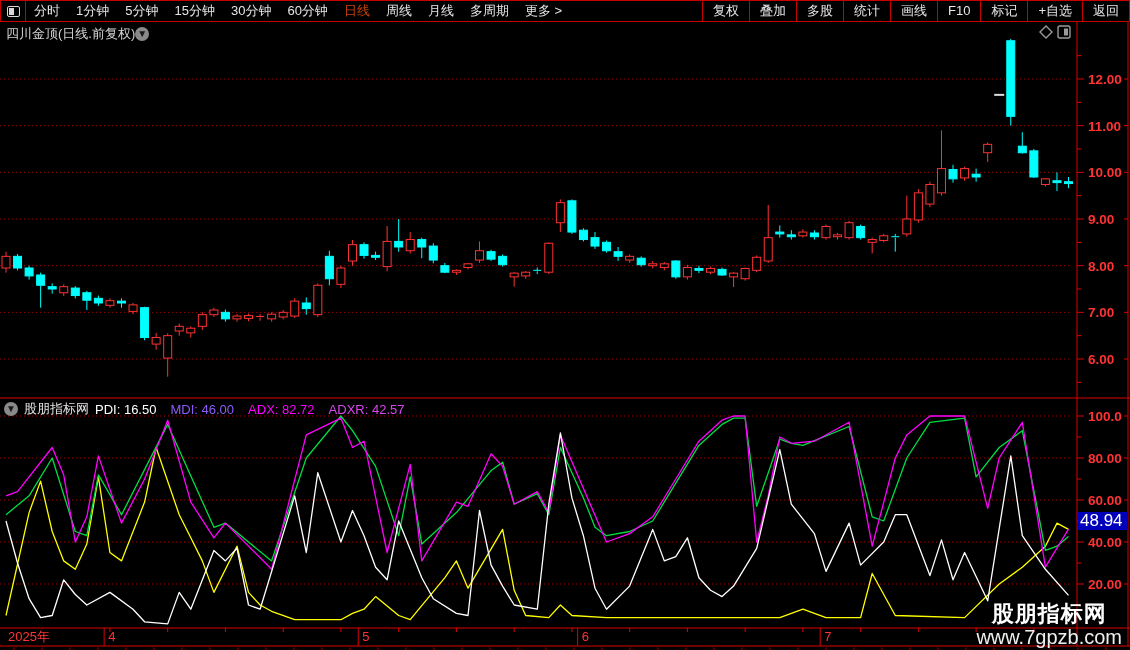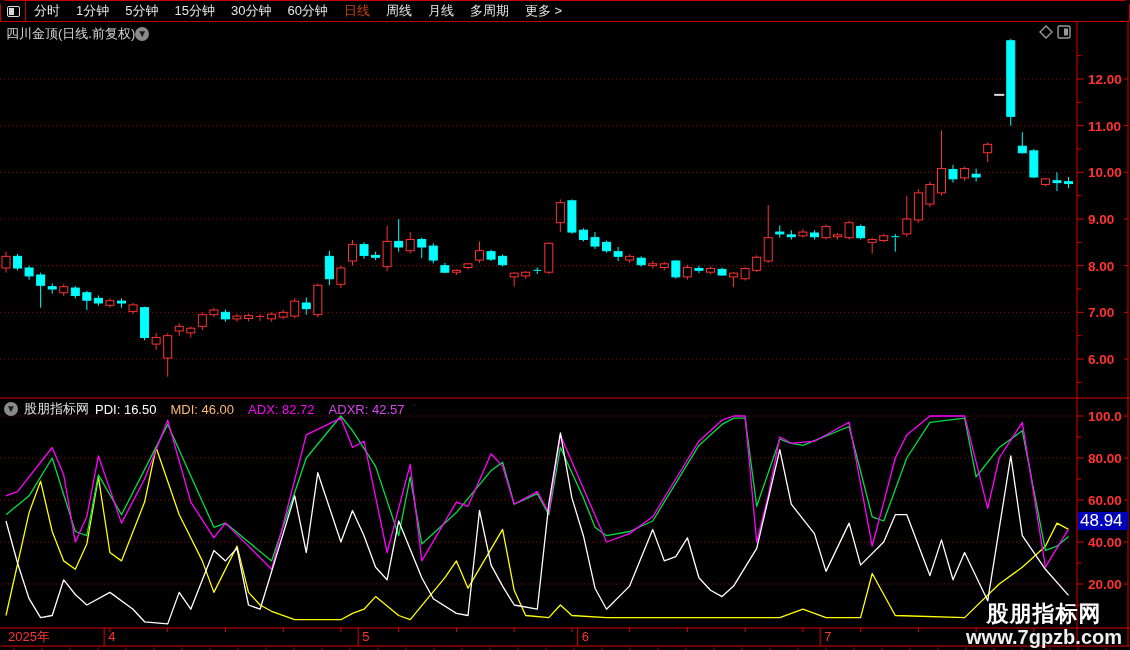--- a/index.html
+++ b/index.html
@@ -1,17 +1,17 @@
 <!DOCTYPE html>
 <html><head>
 <meta charset="utf-8">
 <style>
   html,body{margin:0;padding:0;background:#000;}
   #app{position:relative;width:1130px;height:650px;background:#000;overflow:hidden;
-       font-family:"Liberation Sans","DejaVu Sans",sans-serif;border-radius:6px;}
+       font-family:"Liberation Sans","DejaVu Sans",sans-serif;}
   
   #toolbar{position:absolute;top:0;left:0;width:1130px;height:22px;box-sizing:border-box;
            border:1px solid #c80000;display:flex;align-items:stretch;background:#000;z-index:5;}
   .tb-icon-box{width:24px;border-right:1px solid #c80000;display:flex;align-items:center;justify-content:center;}
   .half-square{width:13px;height:11px;border:1px solid #d8d8d8;border-radius:2px;box-sizing:border-box;position:relative;}
   .half-square .fill-l{position:absolute;left:1px;top:1px;bottom:1px;width:5px;background:#d8d8d8;}
   #tb-left{display:flex;align-items:center;}
   #tb-left .menu-item{padding:0 8px;font-size:13px;color:#e6e6e6;line-height:20px;white-space:nowrap;cursor:default;}
   #tb-left .menu-item.active{color:#c2410c;}
   #tb-spacer{flex:1;}
@@ -25,21 +25,21 @@
                display:flex;align-items:center;justify-content:center;line-height:1;}
   
   #ind-header{position:absolute;top:400px;left:4px;display:flex;align-items:center;gap:6px;z-index:4;font-size:13px;}
   #ind-header .pair{margin-right:8px;white-space:nowrap;}
   
   #hl-label{position:absolute;left:1078px;top:512px;width:50px;height:18px;background:#0000bb;color:#ffffff;
             font-size:17px;display:flex;align-items:center;justify-content:flex-start;padding-left:2px;box-sizing:border-box;z-index:6;}
   
   #watermark{position:absolute;right:8px;bottom:1px;text-align:center;z-index:6;line-height:1.15;}
   #watermark .wm1{color:#ffffff;font-size:22px;font-weight:bold;letter-spacing:1px;}
-  #watermark .wm2{color:#efefef;font-size:20px;font-weight:bold;}
+  #watermark .wm2{color:#efefef;font-size:20px;font-weight:normal;}
   svg text{font-family:"Liberation Sans","DejaVu Sans",sans-serif;}
   #plot{position:absolute;left:0;top:0;z-index:1;}
 </style>
 </head>
 <body>
 
 <div id="app">
 
   <div id="toolbar">
     <div class="tb-icon-box">
@@ -54,20 +54,31 @@
         <span class="menu-item">15分钟</span>
         <span class="menu-item">30分钟</span>
         <span class="menu-item">60分钟</span>
         <span class="menu-item active">日线</span>
         <span class="menu-item">周线</span>
         <span class="menu-item">月线</span>
         <span class="menu-item">多周期</span>
         <span class="menu-item">更多 &gt;</span>
       </div>
     <div id="tb-spacer"></div>
+    <div id="tb-right">
+        <span class="tb-btn">复权</span>
+        <span class="tb-btn">叠加</span>
+        <span class="tb-btn">多股</span>
+        <span class="tb-btn">统计</span>
+        <span class="tb-btn">画线</span>
+        <span class="tb-btn">F10</span>
+        <span class="tb-btn">标记</span>
+        <span class="tb-btn">+自选</span>
+        <span class="tb-btn">返回</span>
+      </div>
   </div>
 
   <div id="title-row">
     <span class="title-text">四川金顶(日线.前复权)</span>
     <span class="chev-circle">▼</span>
   </div>
 
   <svg id="plot" width="1130" height="650">
       <line x1="0" y1="78.99799999999999" x2="1072" y2="78.99799999999999" stroke="#a50000" stroke-width="1" stroke-dasharray="1 3"></line>
       <line x1="0" y1="125.66499999999999" x2="1072" y2="125.66499999999999" stroke="#a50000" stroke-width="1" stroke-dasharray="1 3"></line>
@@ -671,21 +682,21 @@
       <path d="M1046 26 L1052 32 L1046 38 L1040 32 Z" fill="none" stroke="#9a9a9a" stroke-width="1.4"></path>
       <rect x="1058" y="26" width="12" height="12" rx="2" fill="none" stroke="#9a9a9a" stroke-width="1.4"></rect>
       <rect x="1064" y="28.5" width="4" height="7" fill="#9a9a9a"></rect>
     </svg>
 
   <div id="ind-header">
     <span class="chev-circle">▼</span>
     <span style="color:#e0e0e0">股朋指标网</span>
     <span class="pair" id="pv0" style="color: rgb(255, 255, 255);">
       <span>PDI</span>: <span>16.50</span></span>
-    <span class="pair" id="pv1" style="color: #fdba74;">
+    <span class="pair" id="pv1" style="color: #8b5cf6;">
       <span>MDI</span>: <span>46.00</span></span>
     <span class="pair" id="pv2" style="color: rgb(255, 0, 255);">
       <span>ADX</span>: <span>82.72</span></span>
     <span class="pair" id="pv3" style="color: #d946ef;">
       <span>ADXR</span>: <span>42.57</span></span>
   </div>
 
   <div id="hl-label" style="background: rgb(0, 0, 187);">48.94</div>
 
   <div id="watermark">

